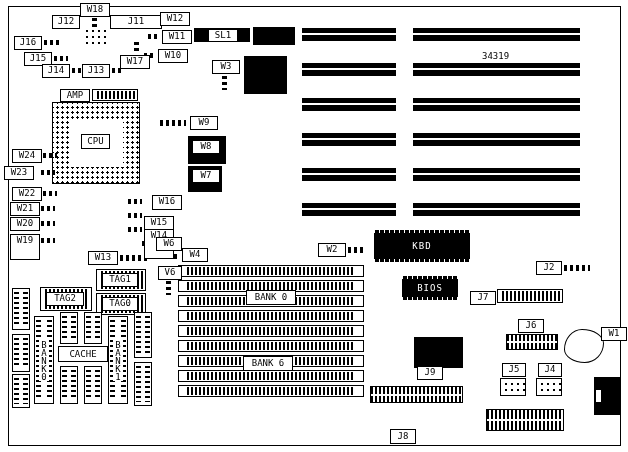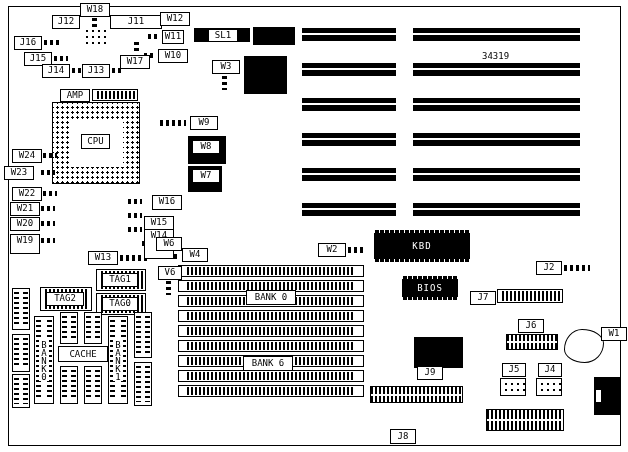--- a/index.html
+++ b/index.html
@@ -81,21 +81,21 @@
   <div class="lbl" style="left:42px;top:64px;width:28px;height:14px">J14</div>
   <div class="dots-h" style="left:72px;top:68px;width:12px"></div>
   <div class="lbl" style="left:82px;top:64px;width:28px;height:14px">J13</div>
   <div class="dots-h" style="left:112px;top:68px;width:12px"></div>
   <div class="lbl" style="left:120px;top:55px;width:30px;height:14px">W17</div>
   <div class="dots-v" style="left:134px;top:42px;height:12px"></div>
 
   <div class="dots-h" style="left:146px;top:16px;width:12px"></div>
   <div class="lbl" style="left:160px;top:12px;width:30px;height:14px">W12</div>
   <div class="dots-h" style="left:148px;top:34px;width:12px"></div>
-  <div class="lbl" style="left:162px;top:30px;width:22px;height:14px">W11</div>
+  <div class="lbl" style="left:162px;top:30px;width:30px;height:14px">W11</div>
   <div class="dots-h" style="left:144px;top:53px;width:12px"></div>
   <div class="lbl" style="left:158px;top:49px;width:30px;height:14px">W10</div>
   <div class="chip" style="left:194px;top:28px;width:56px;height:14px"></div>
   <div class="lbl" style="left:208px;top:29px;width:30px;height:13px">SL1</div>
   <div class="chip" style="left:253px;top:27px;width:42px;height:18px"></div>
 
   <div class="lbl" style="left:212px;top:60px;width:28px;height:14px">W3</div>
   <div class="dots-v" style="left:222px;top:76px;height:14px"></div>
   <div class="chip" style="left:244px;top:56px;width:43px;height:38px"></div>
 
@@ -122,21 +122,21 @@
   <div class="lbl" style="left:12px;top:149px;width:30px;height:14px">W24</div>
   <div class="dots-h" style="left:43px;top:153px;width:14px"></div>
   <div class="lbl" style="left:4px;top:166px;width:30px;height:14px">W23</div>
   <div class="dots-h" style="left:41px;top:170px;width:14px"></div>
   <div class="lbl" style="left:12px;top:187px;width:30px;height:14px">W22</div>
   <div class="dots-h" style="left:43px;top:191px;width:14px"></div>
   <div class="lbl" style="left:10px;top:202px;width:30px;height:14px">W21</div>
   <div class="dots-h" style="left:41px;top:206px;width:14px"></div>
   <div class="lbl" style="left:10px;top:217px;width:30px;height:14px">W20</div>
   <div class="dots-h" style="left:41px;top:221px;width:14px"></div>
-  <div class="lbl" style="left:10px;top:234px;width:30px;height:20px">W19</div>
+  <div class="lbl" style="left:10px;top:234px;width:30px;height:26px">W19</div>
   <div class="dots-h" style="left:41px;top:238px;width:14px"></div>
 
   <div class="dots-h" style="left:160px;top:120px;width:26px;height:6px"></div>
   <div class="lbl" style="left:190px;top:116px;width:28px;height:14px">W9</div>
   <div class="chip" style="left:188px;top:136px;width:38px;height:28px"></div>
   <div class="lbl" style="left:192px;top:140px;width:28px;height:14px">W8</div>
   <div class="chip" style="left:188px;top:166px;width:34px;height:26px"></div>
   <div class="lbl" style="left:192px;top:169px;width:28px;height:14px">W7</div>
 
   <div class="dots-h" style="left:128px;top:199px;width:14px"></div>

